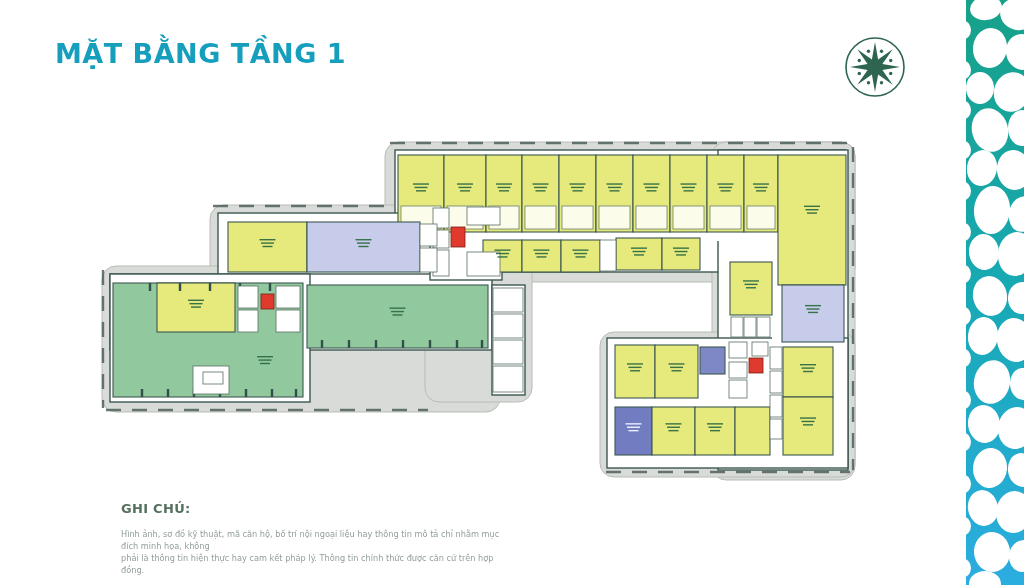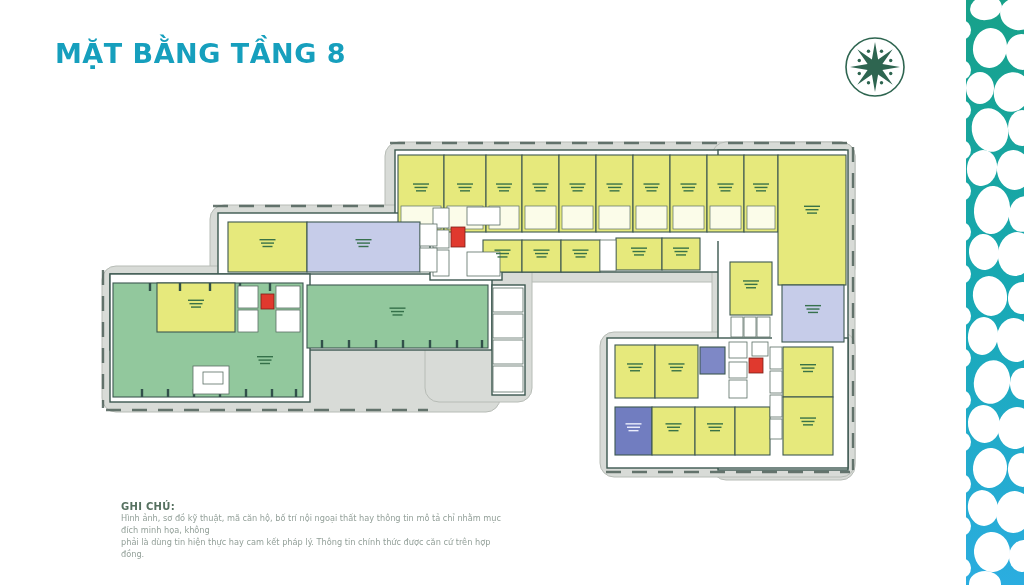--- a/index.html
+++ b/index.html
@@ -5,21 +5,21 @@
   html,body{margin:0;padding:0;background:#f4f4f4;}
   #page{position:relative;width:1024px;height:585px;background:#ffffff;overflow:hidden;
         font-family:"DejaVu Sans","Liberation Sans",sans-serif;}
   #page-title{position:absolute;left:55px;top:38px;font-size:27px;font-weight:800;
         letter-spacing:0.5px;color:#169fbd;}
   #plan-number{position:absolute;left:370px;top:432px;font-size:41px;font-weight:800;color:#169fbd;}
   #plan-svg{position:absolute;left:0;top:0;}
   #logo-svg{position:absolute;left:841px;top:33px;}
   #pattern-svg{position:absolute;right:0;top:0;}
   #note{position:absolute;left:121px;top:501px;width:390px;}
-  #note .nh{font-size:10px;font-weight:bold;color:#55705f;letter-spacing:0.3px;margin-bottom:0;}
+  #note .nh{font-size:13px;font-weight:bold;color:#55705f;letter-spacing:0.3px;margin-bottom:12px;}
   #note .nl{font-size:8.2px;line-height:12px;color:#93a099;}
 </style>
 </head>
 <body>
 
 <div id="page">
   <svg id="plan-svg" width="1024" height="585" viewBox="0 0 1024 585">
       <rect x="385" y="142" width="470" height="140" rx="14" fill="#d8dbd7" stroke="#b7bcb6" stroke-width="1"></rect>
       <rect x="712" y="142" width="143" height="338" rx="14" fill="#d8dbd7" stroke="#b7bcb6" stroke-width="1"></rect>
       <rect x="600" y="332" width="255" height="145" rx="14" fill="#d8dbd7" stroke="#b7bcb6" stroke-width="1"></rect>
@@ -220,21 +220,21 @@
       <rect x="257" y="356" width="16" height="1.4" fill="#2f6b45" opacity="0.95"></rect>
       <rect x="258.5" y="359.4" width="13" height="1.4" fill="#2f6b45" opacity="0.95"></rect>
       <rect x="260" y="362.8" width="10" height="1.4" fill="#2f6b45" opacity="0.95"></rect>
       <rect x="188" y="299.58" width="16" height="1.4" fill="#2f6b45" opacity="0.95"></rect>
       <rect x="189.5" y="302.97999999999996" width="13" height="1.4" fill="#2f6b45" opacity="0.95"></rect>
       <rect x="191" y="306.38" width="10" height="1.4" fill="#2f6b45" opacity="0.95"></rect>
       <rect x="389.5" y="307.46" width="16" height="1.4" fill="#2f6b45" opacity="0.95"></rect>
       <rect x="391" y="310.85999999999996" width="13" height="1.4" fill="#2f6b45" opacity="0.95"></rect>
       <rect x="392.5" y="314.26" width="10" height="1.4" fill="#2f6b45" opacity="0.95"></rect>
     </svg>
-  <div id="page-title" style="color: rgb(22, 159, 189);">MẶT BẰNG TẦNG 8</div>
+  <div id="page-title" style="color: rgb(22, 159, 189);">MẶT BẰNG TẦNG 1</div>
   <svg id="logo-svg" width="68" height="68" viewBox="0 0 68 68">
       <circle cx="34" cy="34" r="29" fill="none" stroke="#2e6550" stroke-width="1.6"></circle>
       <polygon points="34.0,9.0 37.1,26.6 51.7,16.3 41.4,30.9 59.0,34.0 41.4,37.1 51.7,51.7 37.1,41.4 34.0,59.0 30.9,41.4 16.3,51.7 26.6,37.1 9.0,34.0 26.6,30.9 16.3,16.3 30.9,26.6" fill="#2e6550"></polygon>
       <circle cx="40.505618350206525" cy="18.294047947308126" r="1.7" fill="#2e6550"></circle>
       <circle cx="49.70595205269187" cy="27.494381649793475" r="1.7" fill="#2e6550"></circle>
       <circle cx="49.70595205269187" cy="40.505618350206525" r="1.7" fill="#2e6550"></circle>
       <circle cx="40.505618350206525" cy="49.70595205269187" r="1.7" fill="#2e6550"></circle>
       <circle cx="27.494381649793475" cy="49.70595205269187" r="1.7" fill="#2e6550"></circle>
       <circle cx="18.294047947308126" cy="40.505618350206525" r="1.7" fill="#2e6550"></circle>
       <circle cx="18.294047947308123" cy="27.494381649793475" r="1.7" fill="#2e6550"></circle>
@@ -288,16 +288,16 @@
       <ellipse cx="962" cy="316" rx="9" ry="10" fill="#ffffff" transform="rotate(0 962 316)"></ellipse>
       <ellipse cx="962" cy="358" rx="9" ry="10" fill="#ffffff" transform="rotate(0 962 358)"></ellipse>
       <ellipse cx="962" cy="400" rx="9" ry="10" fill="#ffffff" transform="rotate(0 962 400)"></ellipse>
       <ellipse cx="962" cy="442" rx="9" ry="10" fill="#ffffff" transform="rotate(0 962 442)"></ellipse>
       <ellipse cx="962" cy="484" rx="9" ry="10" fill="#ffffff" transform="rotate(0 962 484)"></ellipse>
       <ellipse cx="962" cy="526" rx="9" ry="10" fill="#ffffff" transform="rotate(0 962 526)"></ellipse>
       <ellipse cx="962" cy="568" rx="9" ry="10" fill="#ffffff" transform="rotate(0 962 568)"></ellipse>
     </svg>
   <div id="note">
     <div class="nh">GHI CHÚ:</div>
-    <div class="nl">Hình ảnh, sơ đồ kỹ thuật, mã căn hộ, bố trí nội ngoại thất hay thông tin mô tả chỉ nhằm mục đích minh họa, không</div>
-    <div class="nl">phải là dùng tin hiện thực hay cam kết pháp lý. Thông tin chính thức được căn cứ trên hợp đồng.</div>
+    <div class="nl">Hình ảnh, sơ đồ kỹ thuật, mã căn hộ, bố trí nội ngoại liệu hay thông tin mô tả chỉ nhằm mục đích minh họa, không</div>
+    <div class="nl">phải là thông tin hiện thực hay cam kết pháp lý. Thông tin chính thức được căn cứ trên hợp đồng.</div>
   </div>
 </div>
 
 </body></html>

